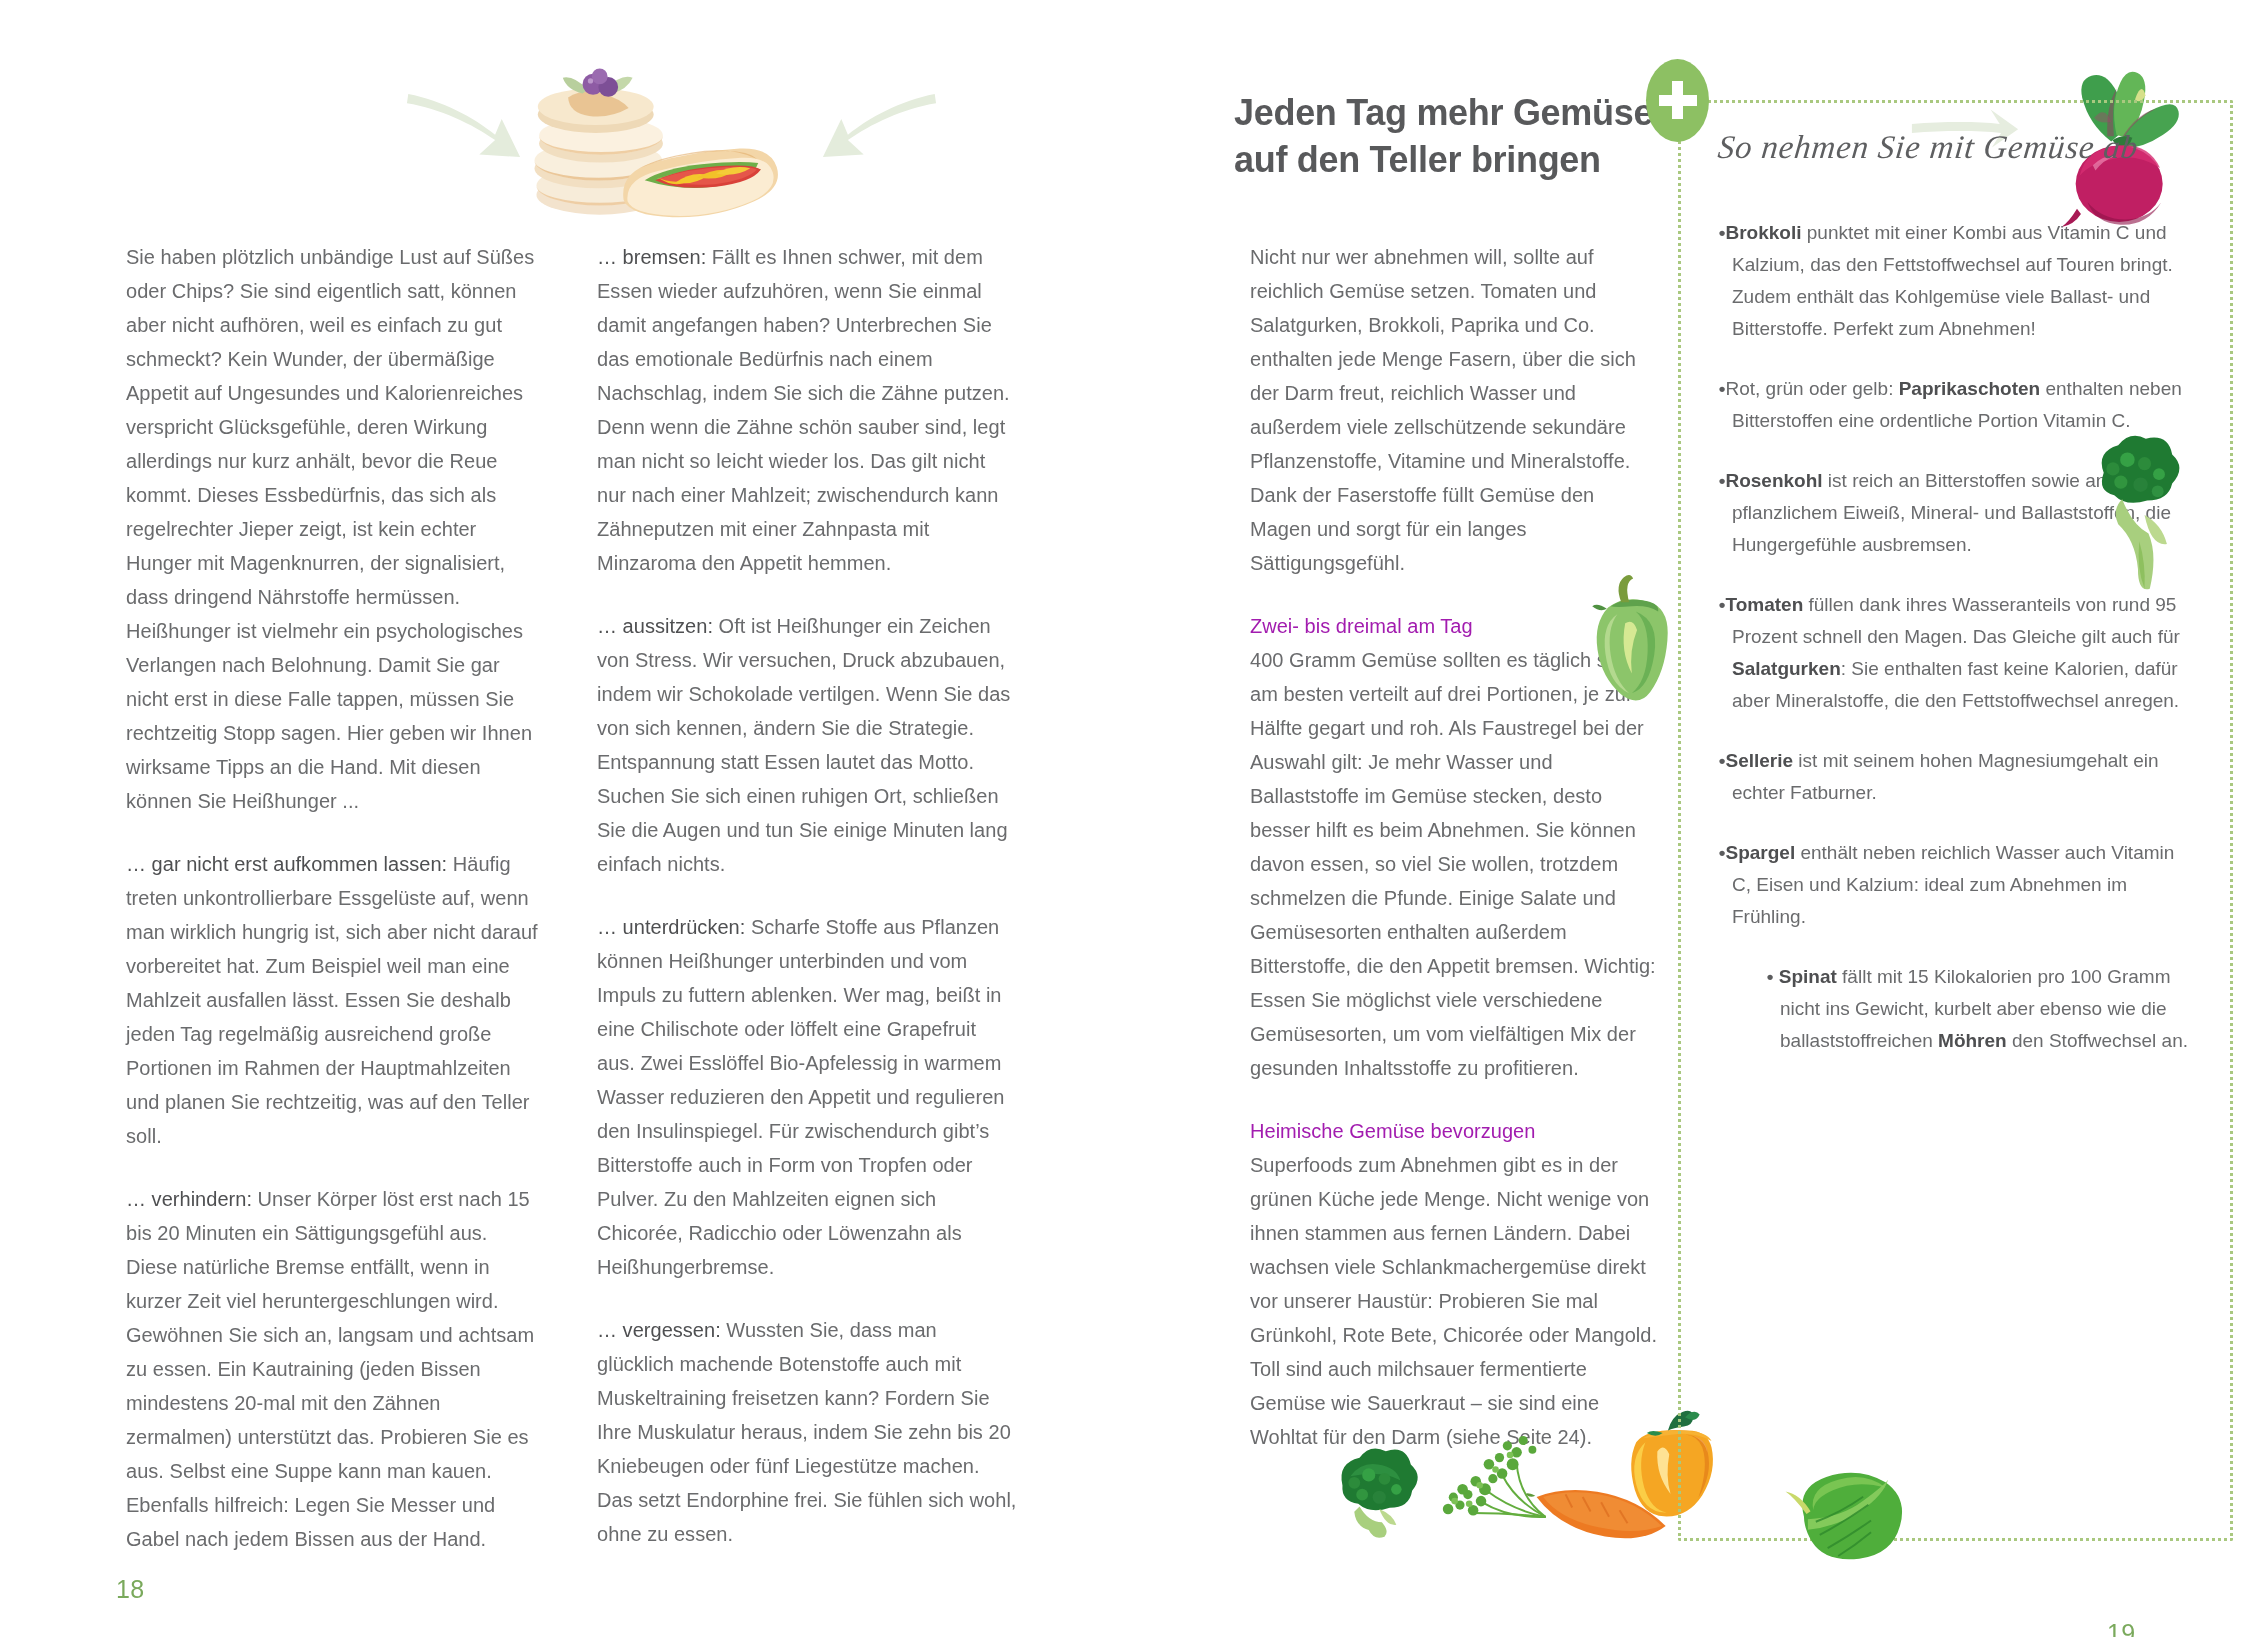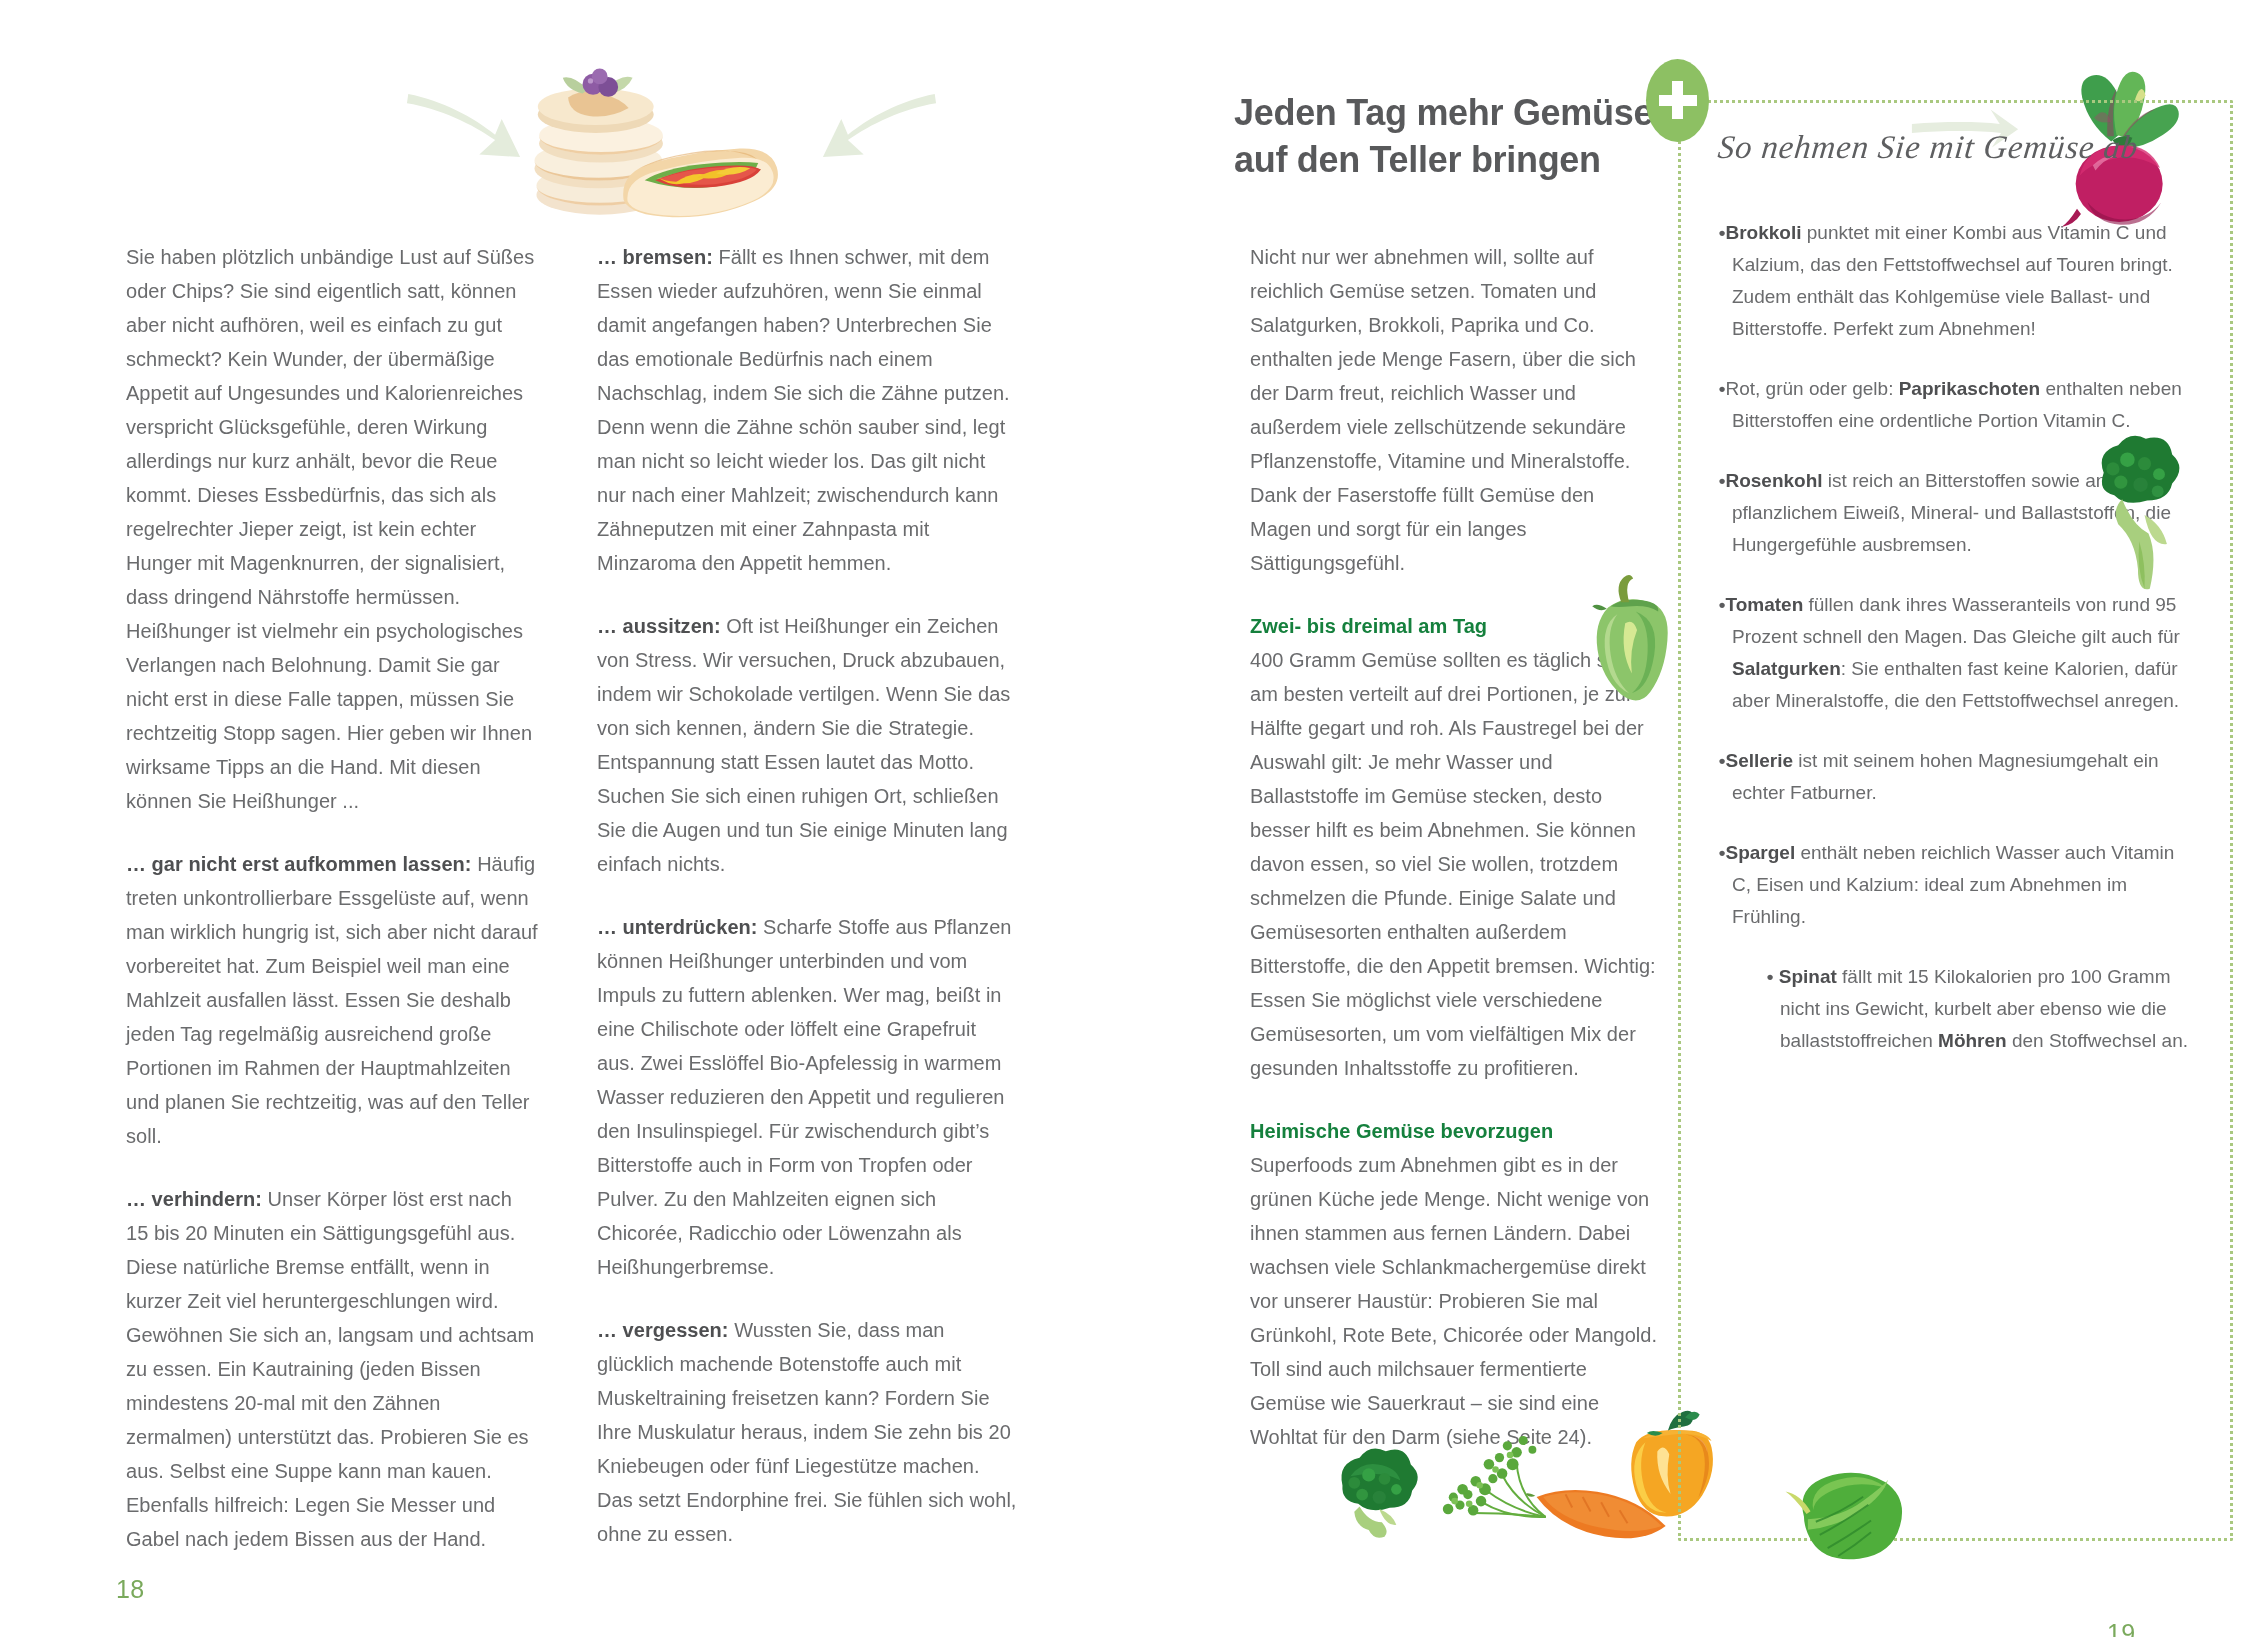--- a/index.html
+++ b/index.html
@@ -30,23 +30,23 @@
   
   .col{
     position:absolute;
     font-size:20px;
     line-height:34px;
     color:#6a6b6d;
     letter-spacing:0.03px;
   }
   .col p{margin:0 0 29px 16px;}
   .col p:last-child{margin-bottom:0;}
-  .lead{font-weight:700;color:#4e4f51;}
+  .lead{font-weight:400;color:#4e4f51;}
   .subhead{
-    font-weight:700;color:#15803d;
+    font-weight:400;color:#a21caf;
     display:block;
   }
 
   
   .folio{
     position:absolute;
     font-size:25px;
     color:#7aa95c;
     font-weight:400;
     letter-spacing:0.3px;

